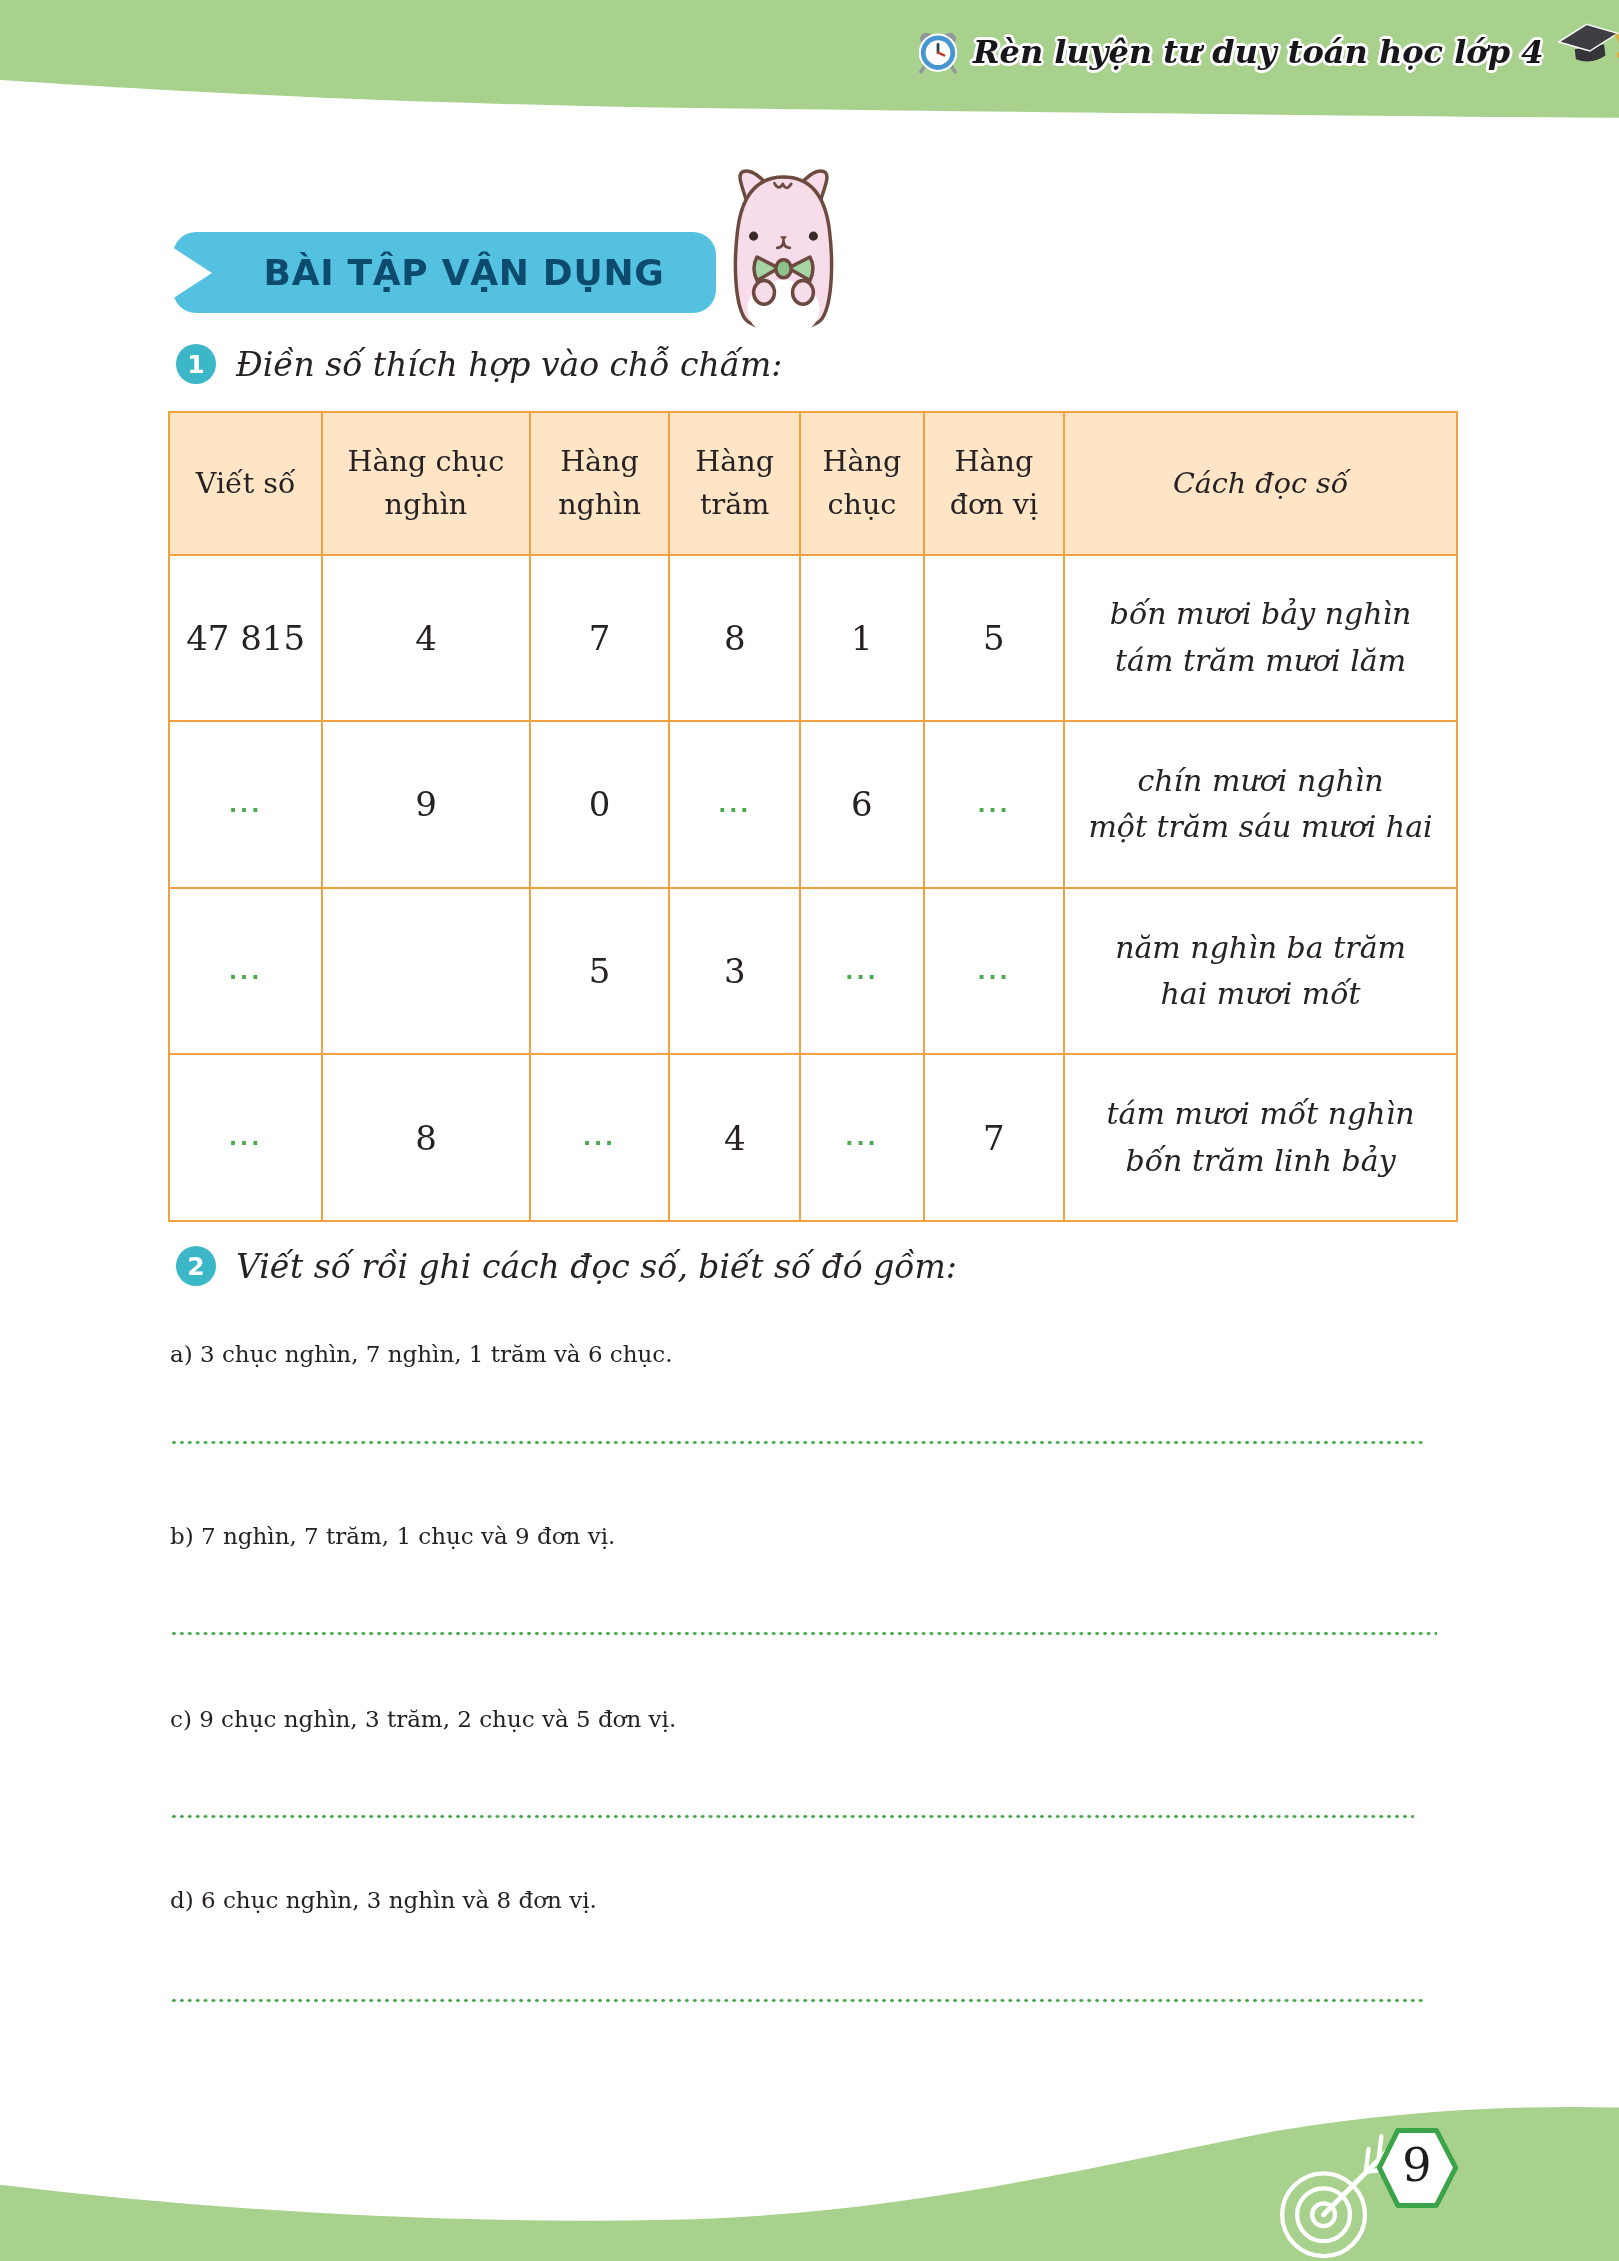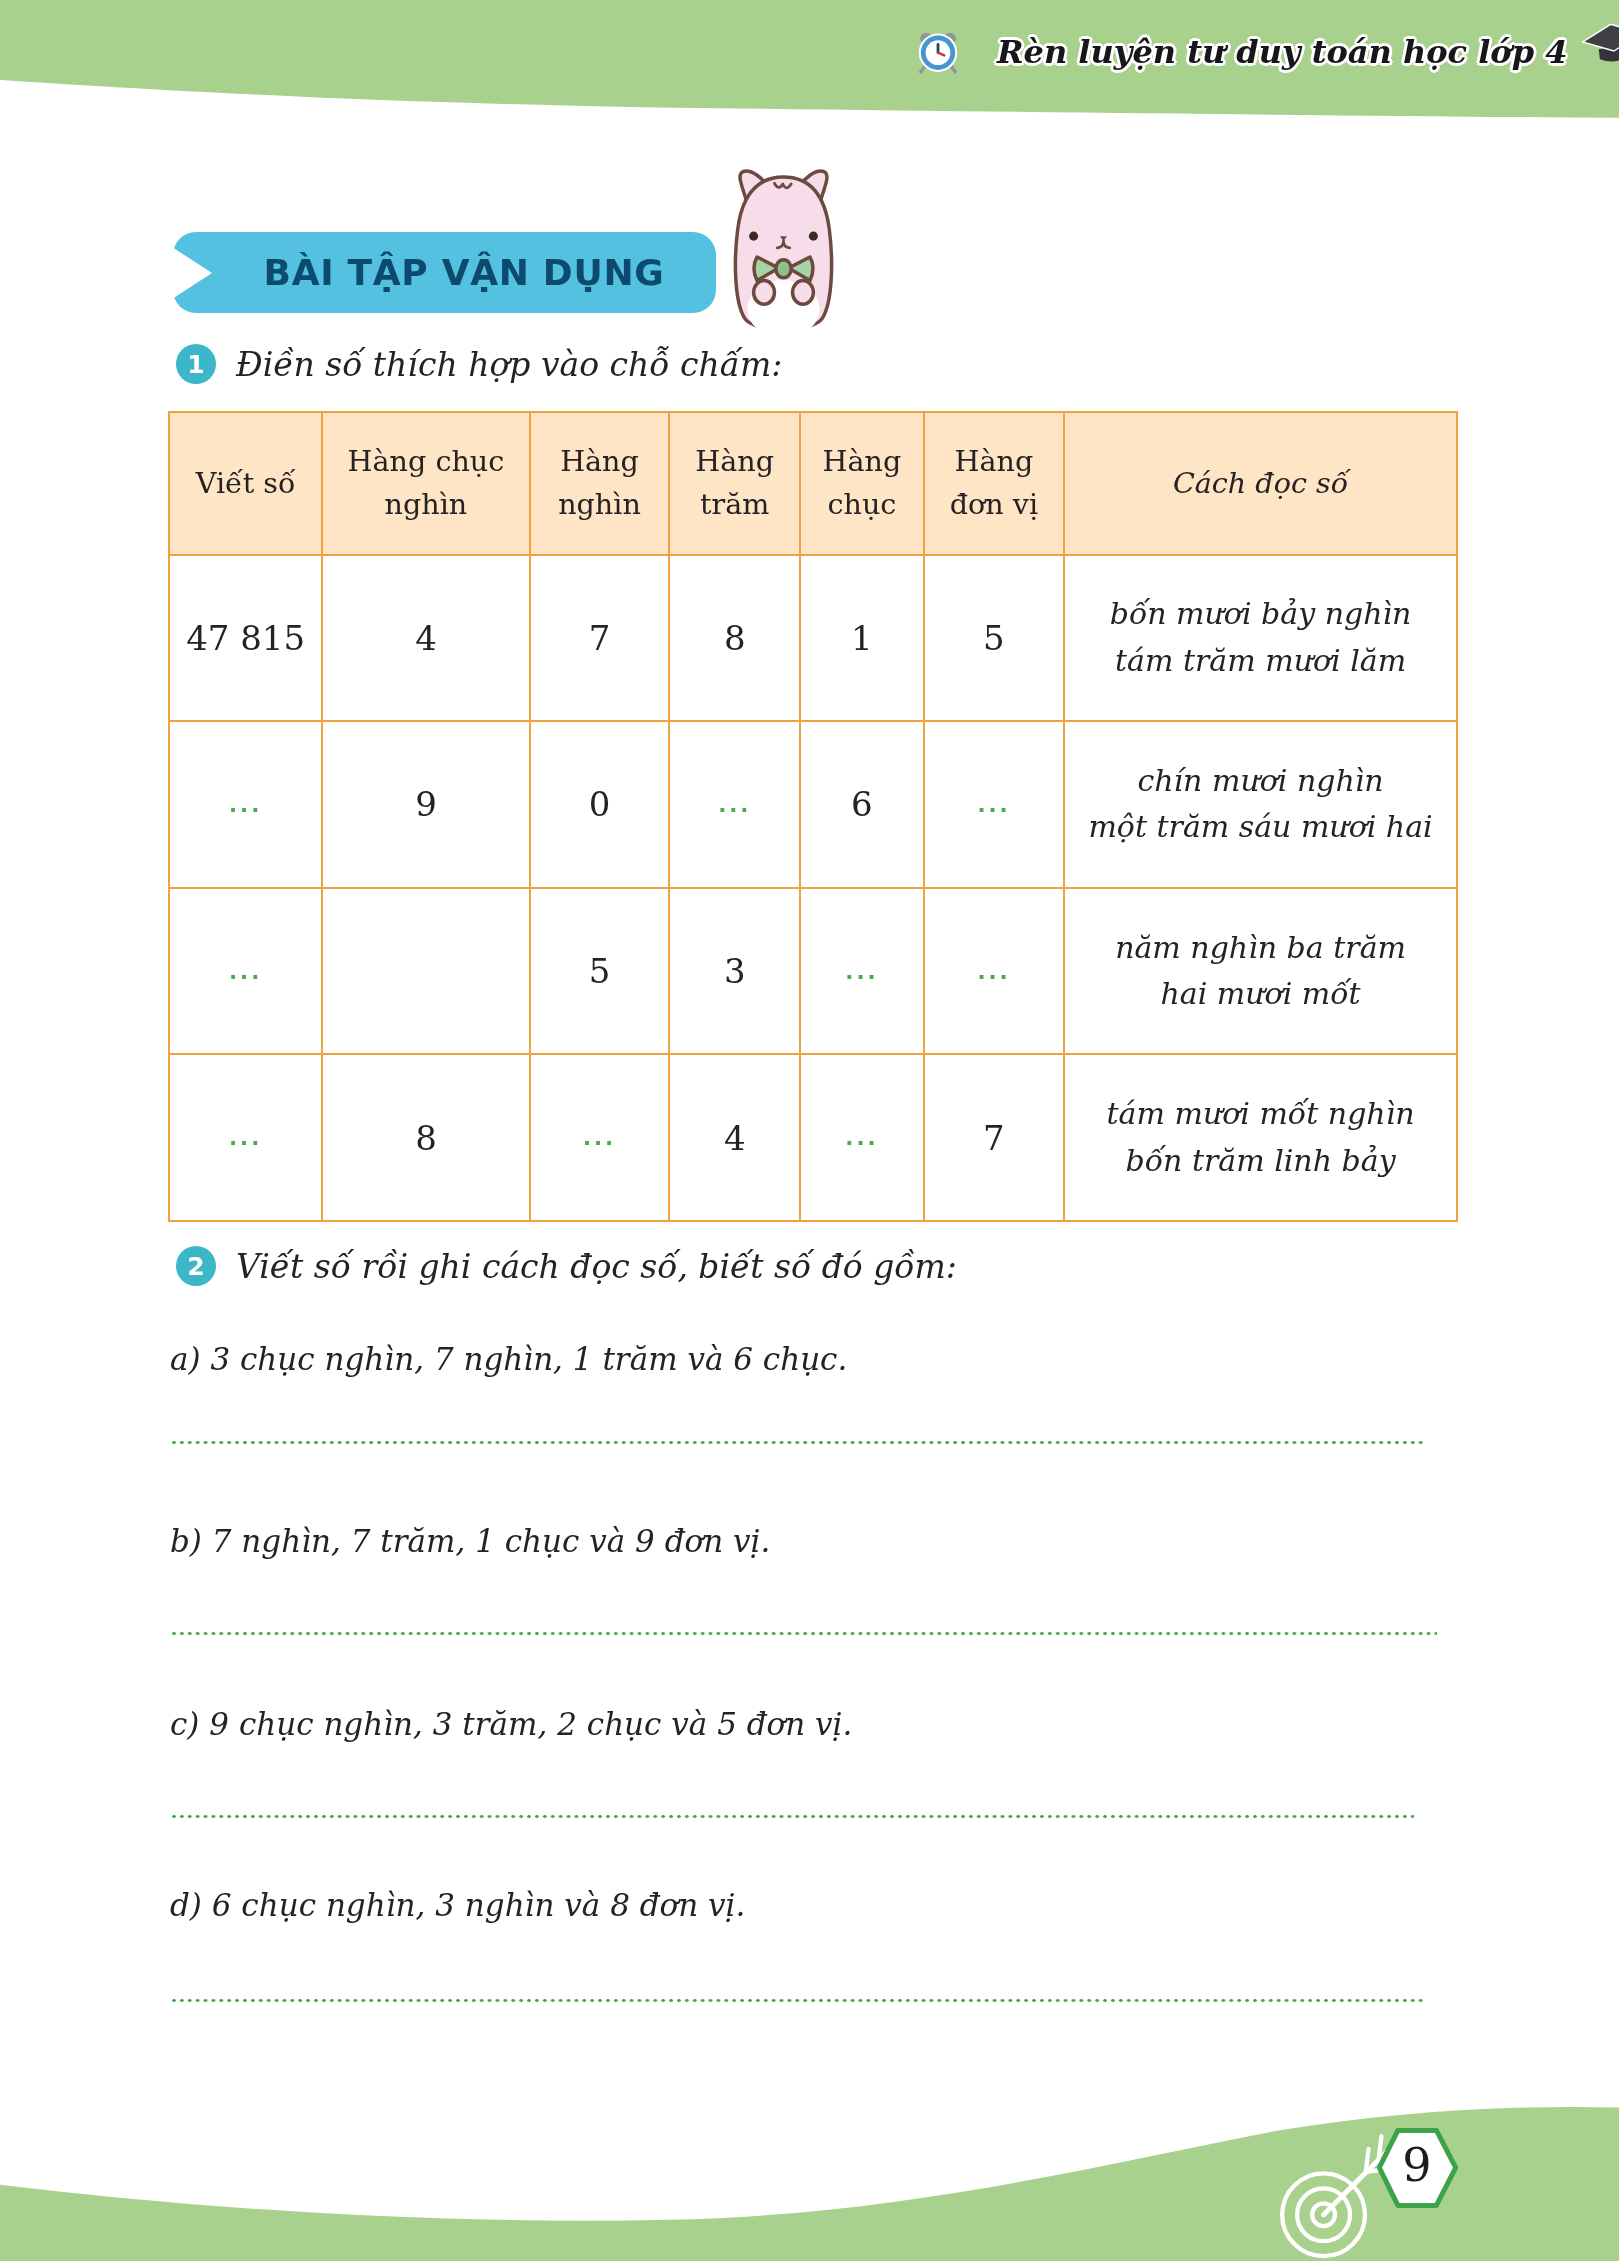--- a/index.html
+++ b/index.html
@@ -4,21 +4,21 @@
 <style>
   html,body{margin:0;padding:0;background:#ffffff;}
   .page{position:relative;width:1620px;height:2261px;background:#ffffff;overflow:hidden;
         font-family:"DejaVu Serif", serif;color:#262123;}
 
   
   .header-band{position:absolute;top:0;left:0;z-index:0;}
   .header-row{position:absolute;top:28.6px;left:916px;display:flex;align-items:center;gap:13px;z-index:2;}
   .header-title{font-style:italic;font-weight:700;font-size:32px;color:#17161a;white-space:nowrap;
     text-shadow:-2.9px 0 0 #fff,2.9px 0 0 #fff,0 -2.9px 0 #fff,0 2.9px 0 #fff,
-                -2.1px -2.1px 0 #fff,2.1px 2.1px 0 #fff,-2.1px 2.1px 0 #fff,2.1px -2.1px 0 #fff;margin-left:24px;}
+                -2.1px -2.1px 0 #fff,2.1px 2.1px 0 #fff,-2.1px 2.1px 0 #fff,2.1px -2.1px 0 #fff;}
   .cap-icon{margin-top:-14.3px;}
 
   
   .banner{position:absolute;left:173px;top:232px;width:543px;height:81px;background:#54c1e0;
           border-radius:23px;z-index:1;}
   .banner-notch{position:absolute;left:-1.4px;top:50%;transform:translateY(-50%);width:0;height:0;
           border-top:26.4px solid transparent;border-bottom:26.4px solid transparent;border-left:40px solid #ffffff;}
   .banner-label{position:absolute;inset:0;display:flex;align-items:center;justify-content:center;
           padding-left:39px;font-family:"DejaVu Sans", sans-serif;font-weight:700;font-size:36px;
           letter-spacing:0.7px;color:#0c4a6e;}
@@ -36,21 +36,21 @@
            table-layout:fixed;text-align:center;z-index:3;background:#fff;}
   .q-table th,.q-table td{border:2.9px solid #efa23f;padding:4.3px;vertical-align:middle;}
   .q-table th{background:#fde5c6;font-weight:400;font-size:28.6px;line-height:1.5;height:132px;}
   .q-table th.italic{font-style:italic;}
   .q-table td{height:156px;}
   .td-num{font-size:34px;}
   .td-dots{color:#4aa94d;font-family:"DejaVu Sans", sans-serif;font-weight:700;font-size:21.4px;letter-spacing:2.9px;}
   .td-read{font-style:italic;font-size:30px;line-height:1.55;}
 
   
-  .item{position:absolute;left:170px;font-style:italic;font-size:31px;white-space:nowrap;z-index:3;}
+  .item{position:absolute;left:170px;font-size:23px;white-space:nowrap;z-index:3;}
   .dotline{position:absolute;left:170px;height:5px;z-index:3;
            background-image:radial-gradient(circle,#4aa94d 1.6px,rgba(0,0,0,0) 1.9px);
            background-size:7.9px 5px;background-repeat:repeat-x;background-position:0 50%;}
 
   
   .footer{position:absolute;left:0;top:2086px;z-index:1;}
   .page-num{position:absolute;left:1394px;top:2138px;width:46px;text-align:center;
             font-size:46px;line-height:54px;color:#1e1c1c;z-index:4;}
 </style>
 </head>

